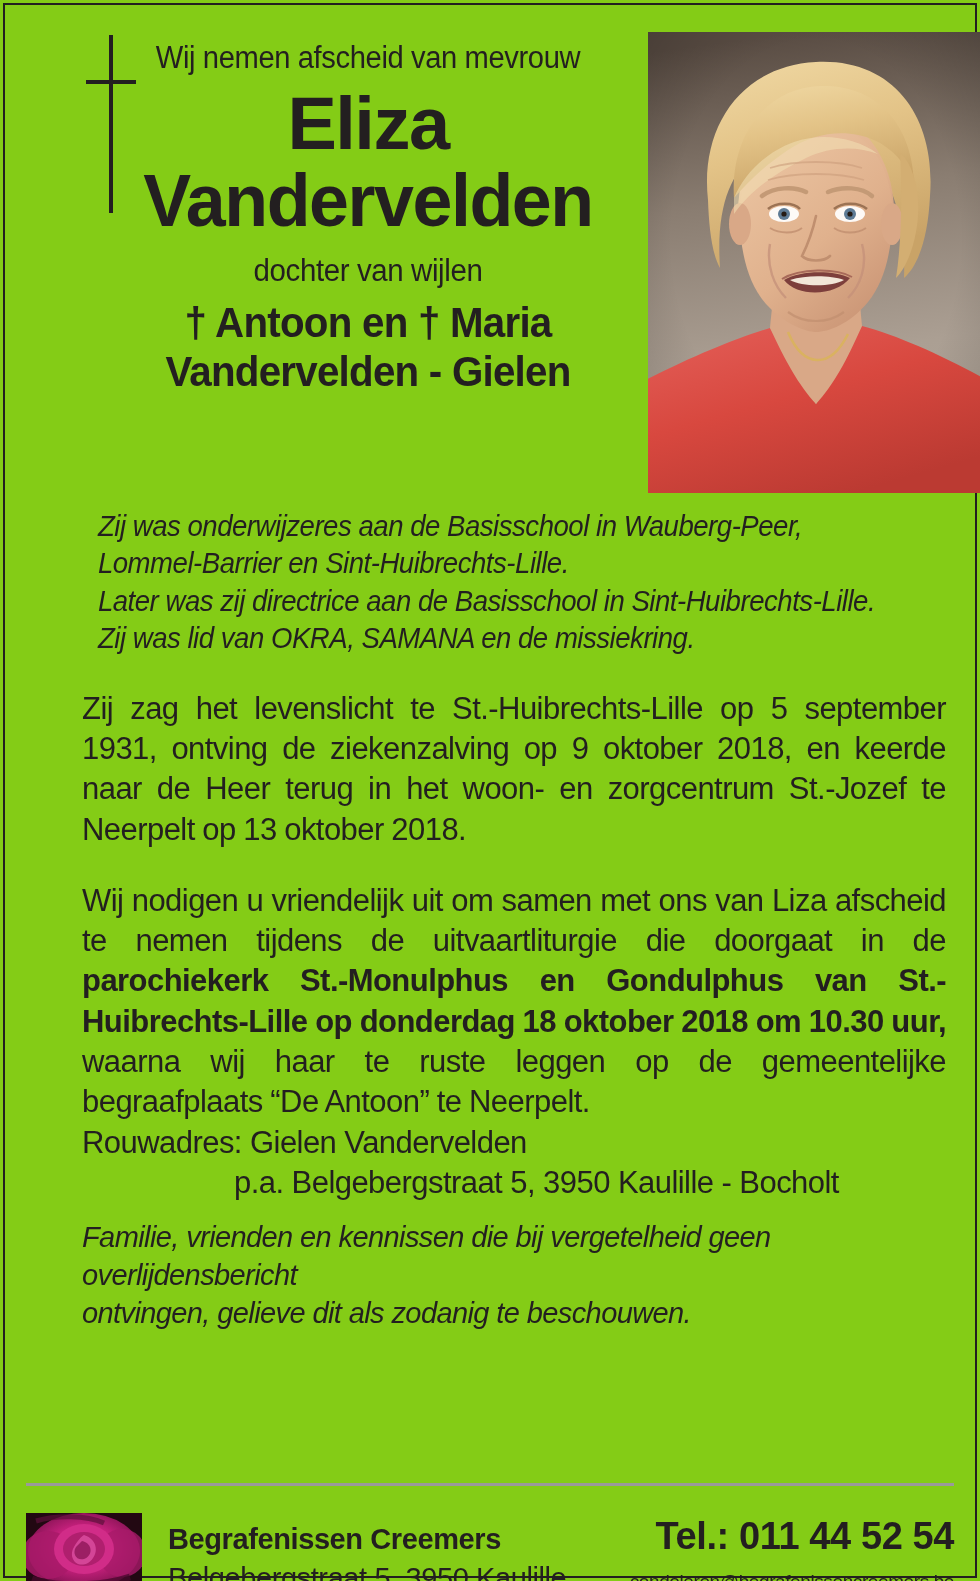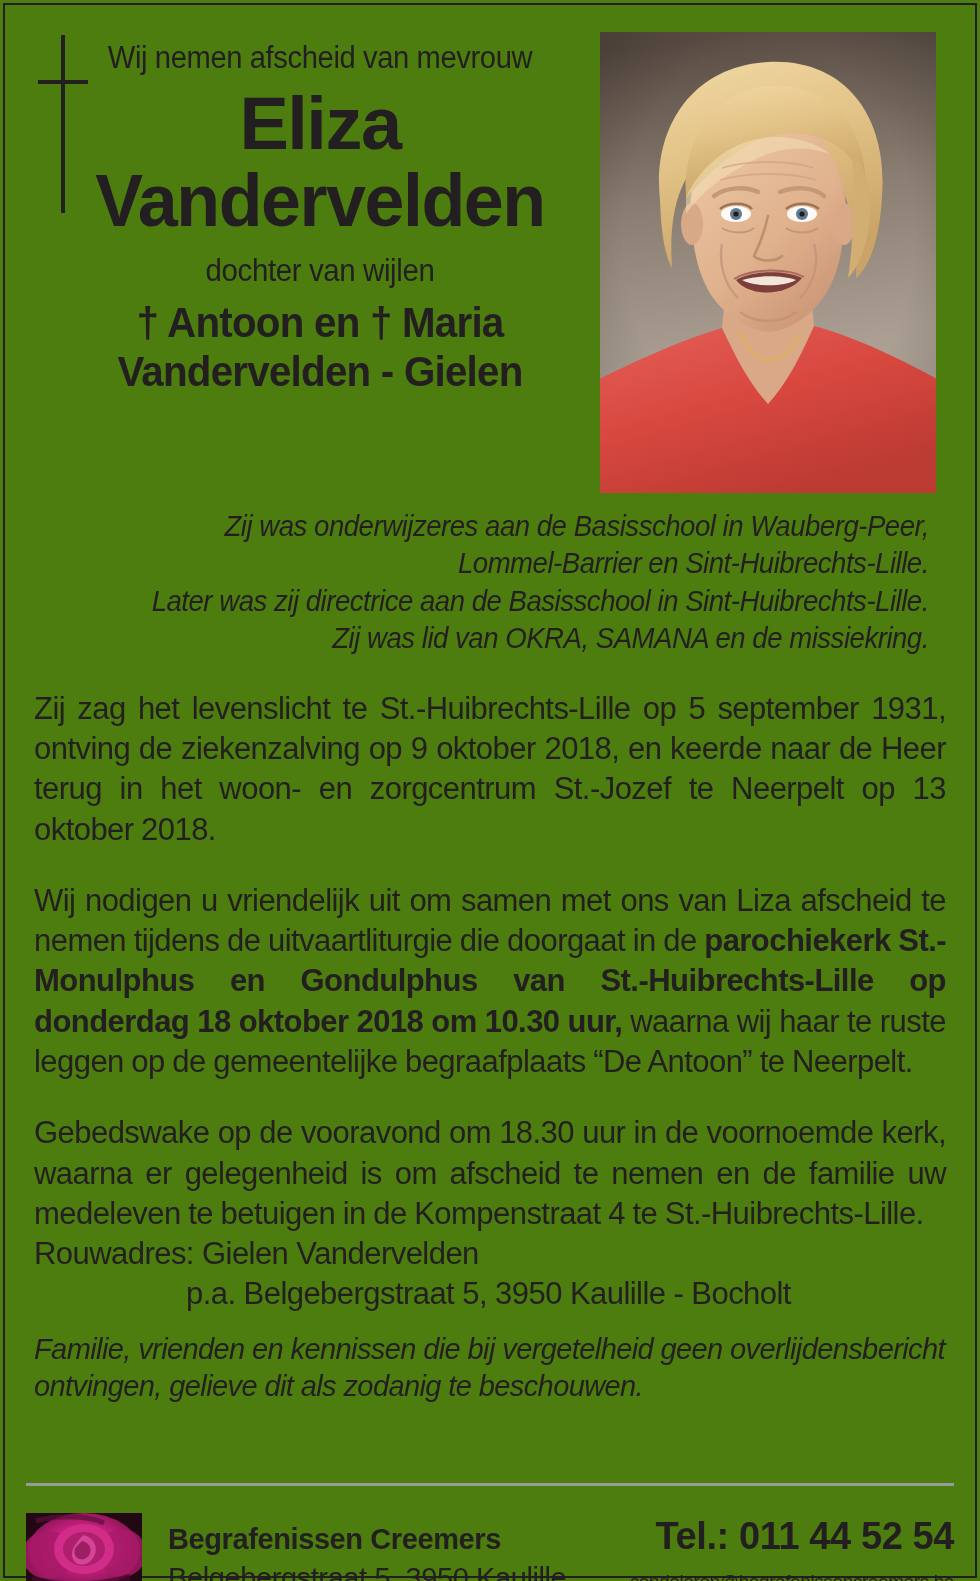--- a/index.html
+++ b/index.html
@@ -9,23 +9,24 @@
   }
   body {
     font-family: "Liberation Sans", sans-serif;
     -webkit-font-smoothing: antialiased;
   }
 
   .card {
     position: relative;
     width: 980px;
     height: 1581px;
-    background: #4d7c0f;
+    background: #84cc16;
     box-sizing: border-box;
     overflow: hidden;
+    padding-left: 48px;
   }
   
   .frame {
     position: absolute;
     left: 3px;
     top: 3px;
     right: 3px;
     bottom: 3px;
     border: 2px solid #231f20;
     pointer-events: none;
@@ -133,21 +134,21 @@
     width: 336px;
     height: 461px;
     overflow: hidden;
     background: #8a7f76;
   }
   .photo svg { display: block; width: 100%; height: 100%; }
 
   
   .bio {
     margin: 8px 28px 0 28px;
-    text-align: right;
+    text-align: left;
     font-family: "Liberation Sans", sans-serif;
     font-style: italic;
     font-weight: 400;
     font-size: 29px;
     line-height: 1.29;
     color: #231f20;
     letter-spacing: -0.5px;
   }
   .bio div { transform: scaleX(0.95); transform-origin: center; }
 
@@ -379,21 +380,20 @@
     <div>Zij was lid van OKRA, SAMANA en de missiekring.</div>
   </div>
 
   <div class="body">
 
     <p class="para">Zij zag het levenslicht te St.-Huibrechts-Lille op 5 september 1931, ontving de ziekenzalving op 9 oktober 2018,  en keerde naar de Heer terug in het woon- en zorgcentrum St.-Jozef te Neerpelt op 13 oktober 2018.</p>
 
     <p class="para"><span>Wij nodigen u vriendelijk uit om samen met ons van Liza afscheid te nemen tijdens de uitvaartliturgie die doorgaat in de </span><b>parochiekerk St.-Monulphus en Gondulphus van St.-Huibrechts-Lille op donderdag 18 oktober 2018 om 10.30 uur,</b><span> waarna wij haar te ruste leggen op de gemeentelijke begraafplaats “De Antoon” te Neerpelt.</span></p>
 
 
-    <p class="para">Gebedswake op de vooravond om 18.30 uur in de voornoemde kerk, waarna er gelegenheid is om afscheid te nemen en de familie uw medeleven te betuigen in de Kompenstraat 4 te St.-Huibrechts-Lille.</p>
   </div>
 
   <div class="rouwadres">
     <div class="line1">Rouwadres:  Gielen Vandervelden</div>
     <div class="line2">p.a. Belgebergstraat 5, 3950 Kaulille - Bocholt</div>
   </div>
 
   <div class="closing">
     <div>Familie, vrienden en kennissen die bij vergetelheid geen overlijdensbericht</div>
     <div>ontvingen, gelieve dit als zodanig te beschouwen.</div>

